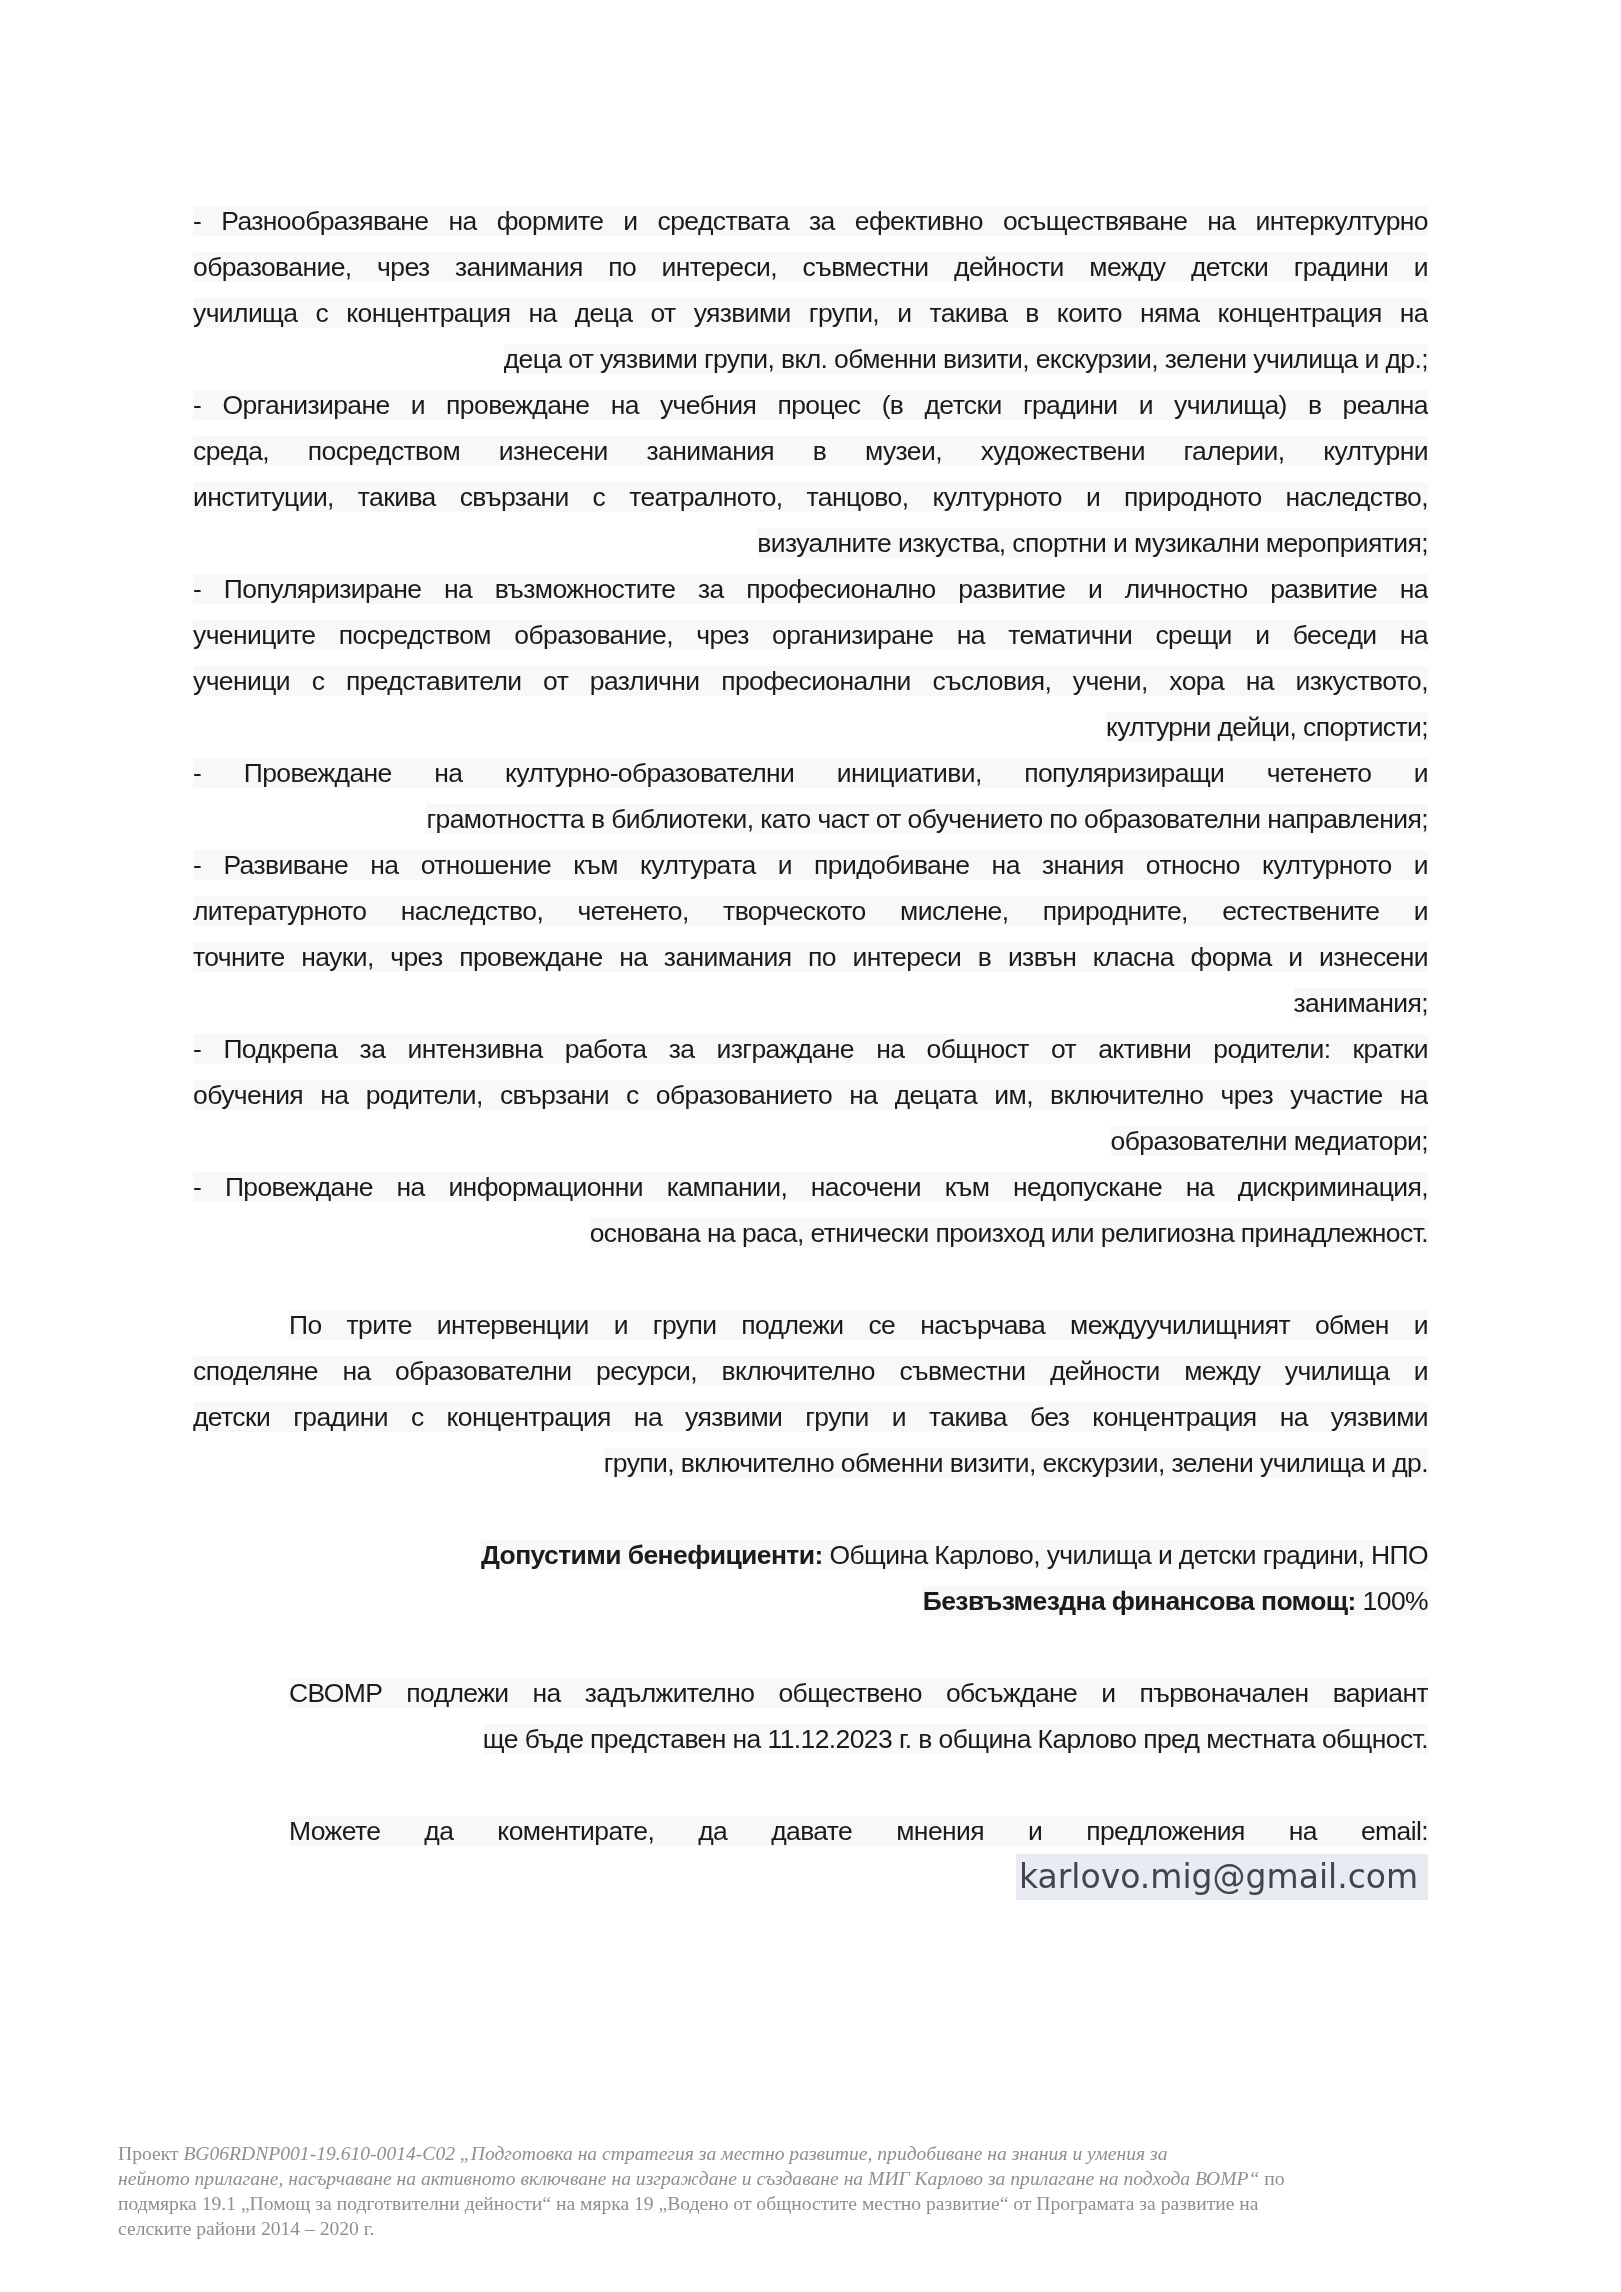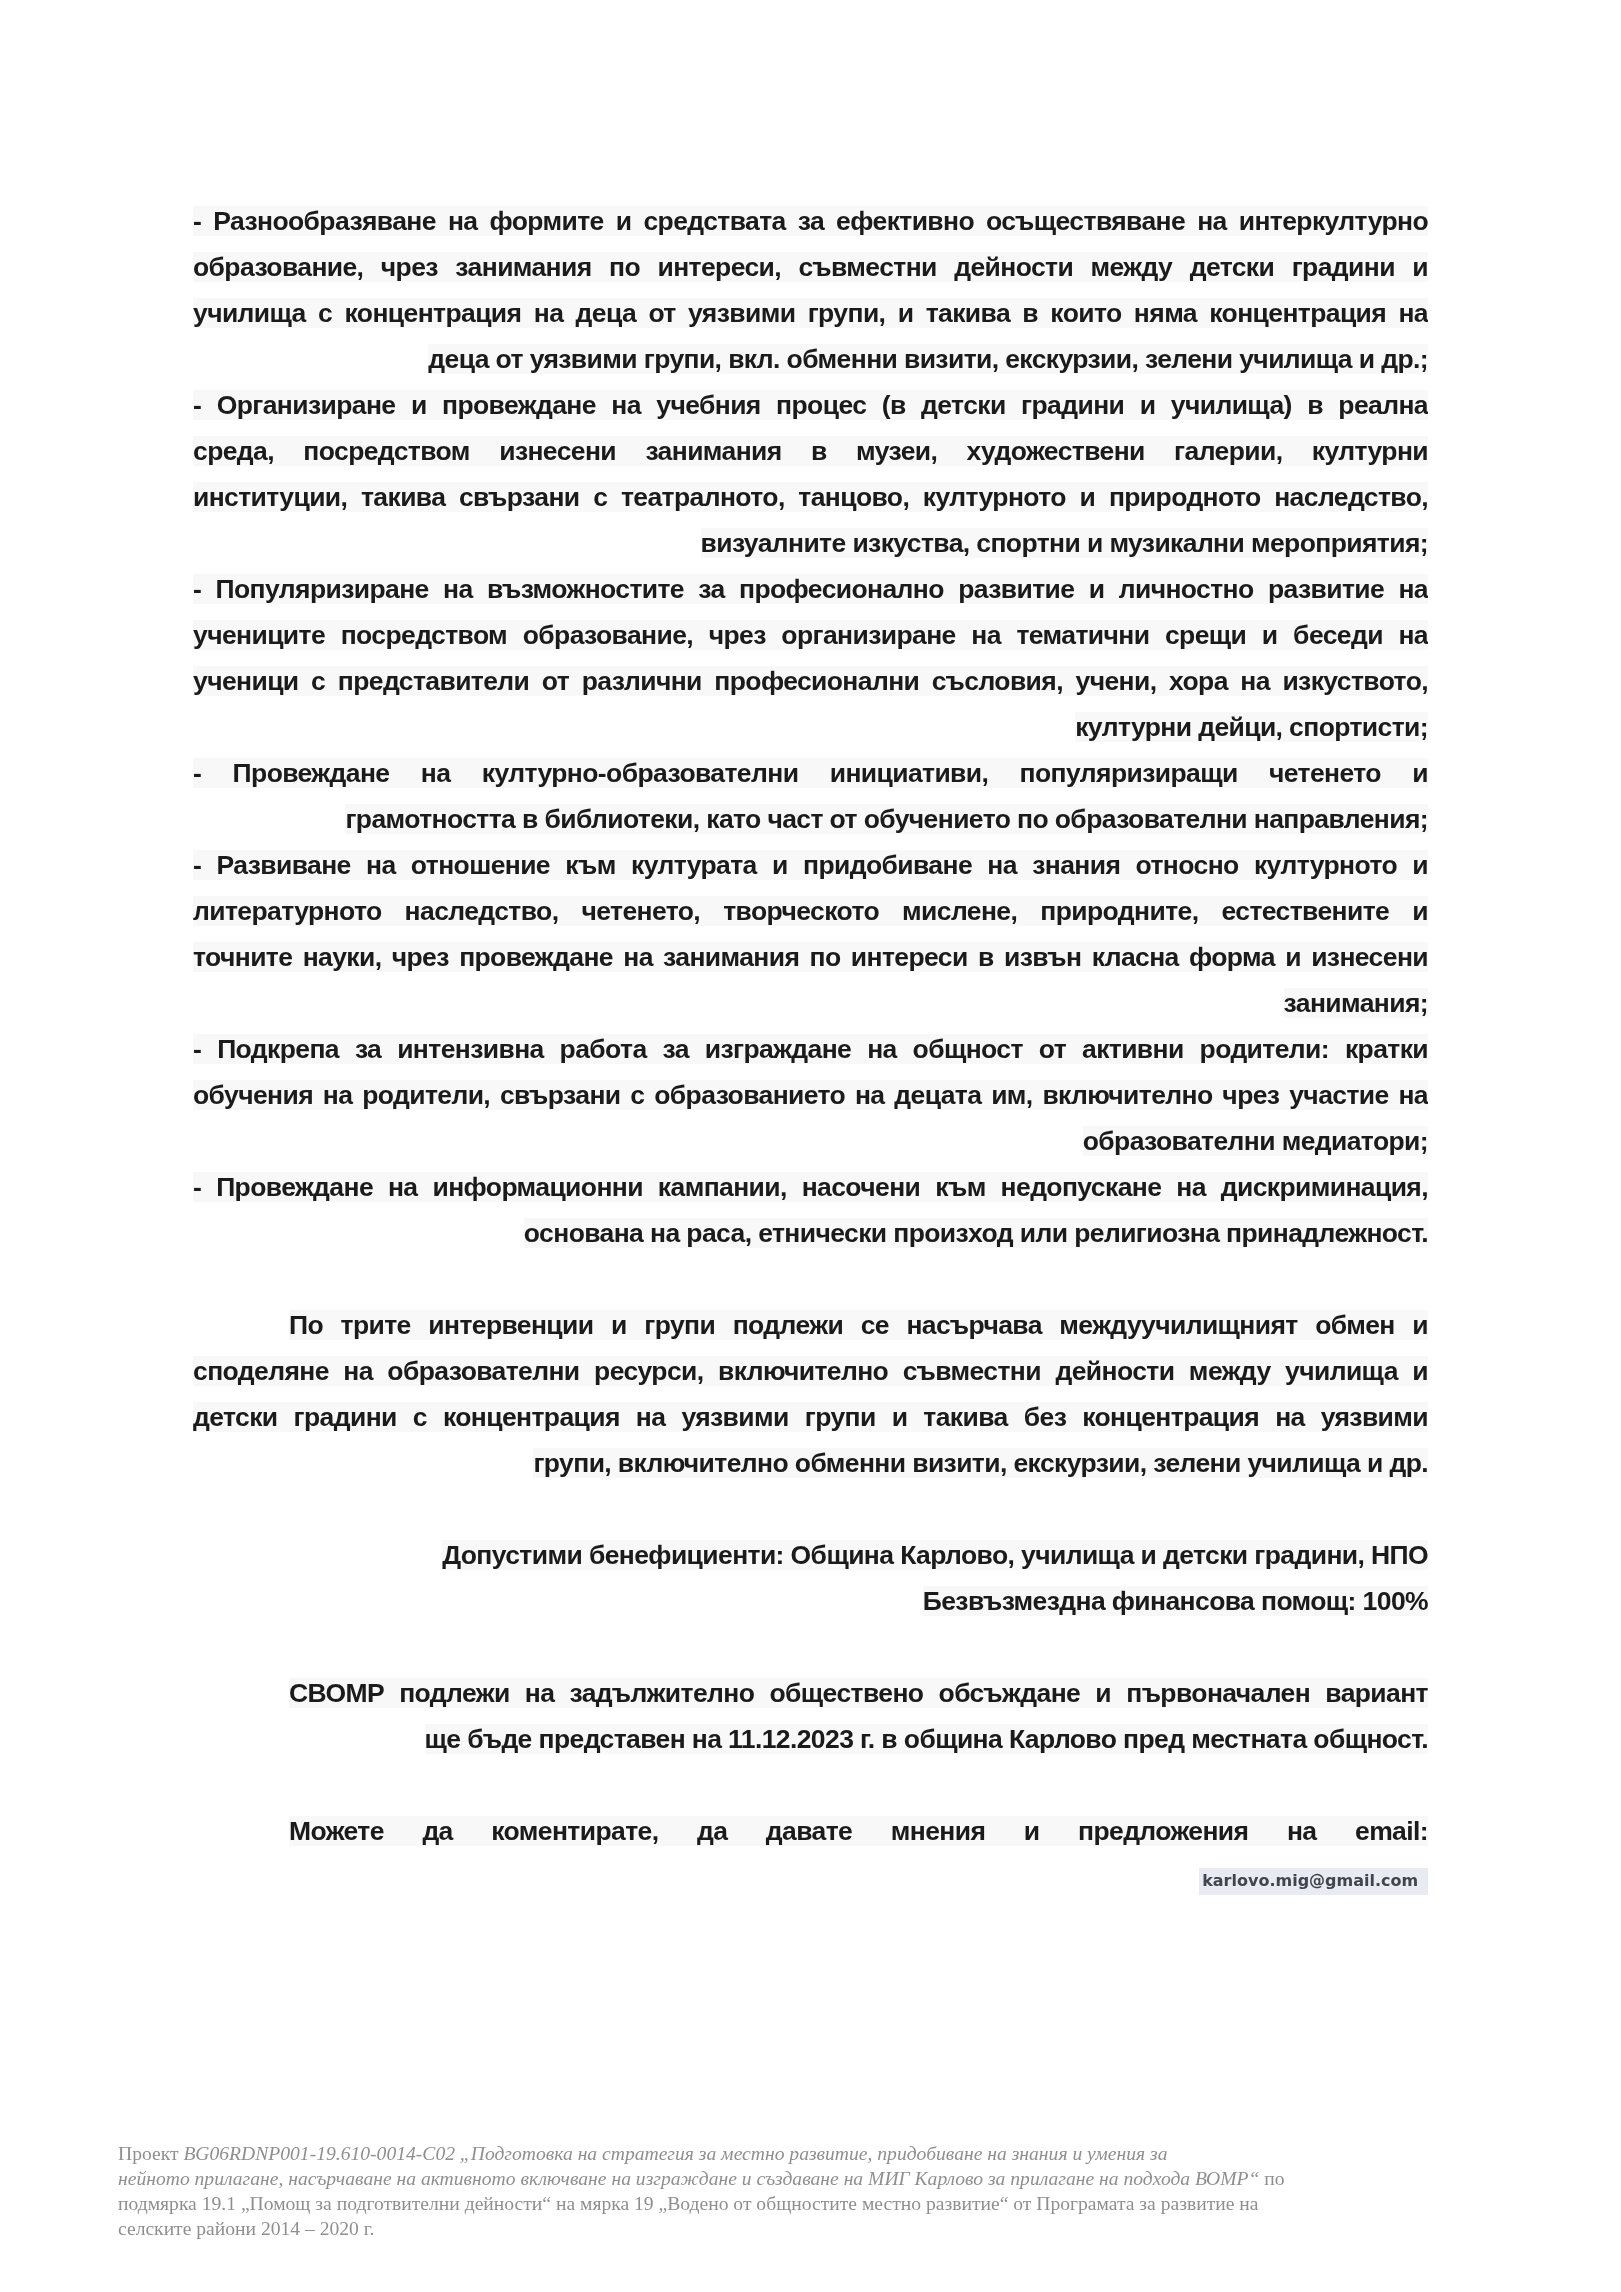--- a/index.html
+++ b/index.html
@@ -23,25 +23,25 @@
   }
   .ln {
     height: 46px;
     white-space: nowrap;
     overflow: hidden;
   }
   .j { text-align: justify; text-align-last: justify; }
   .last { text-align: right; }
   .ind { padding-left: 96px; }
   .gap { margin-top: 46px; }
-  .ln > span { background: #f8f8f8; font-weight: bold; }
+  .ln > span { background: #f8f8f8; }
   .b { font-weight: bold; margin-left: 14px; }
   .ln > span.email-run {
     font-family: "DejaVu Sans", sans-serif;
-    font-size: 16px;
+    font-size: 33px;
     letter-spacing: 0;
     color: #41454c;
     background: #e9ebf3;
     padding: 2.9px 9.8px 4.9px 2.9px;
   }
   .footer {
     position: absolute;
     left: 118px;
     right: 118px;
     top: 2141px;

